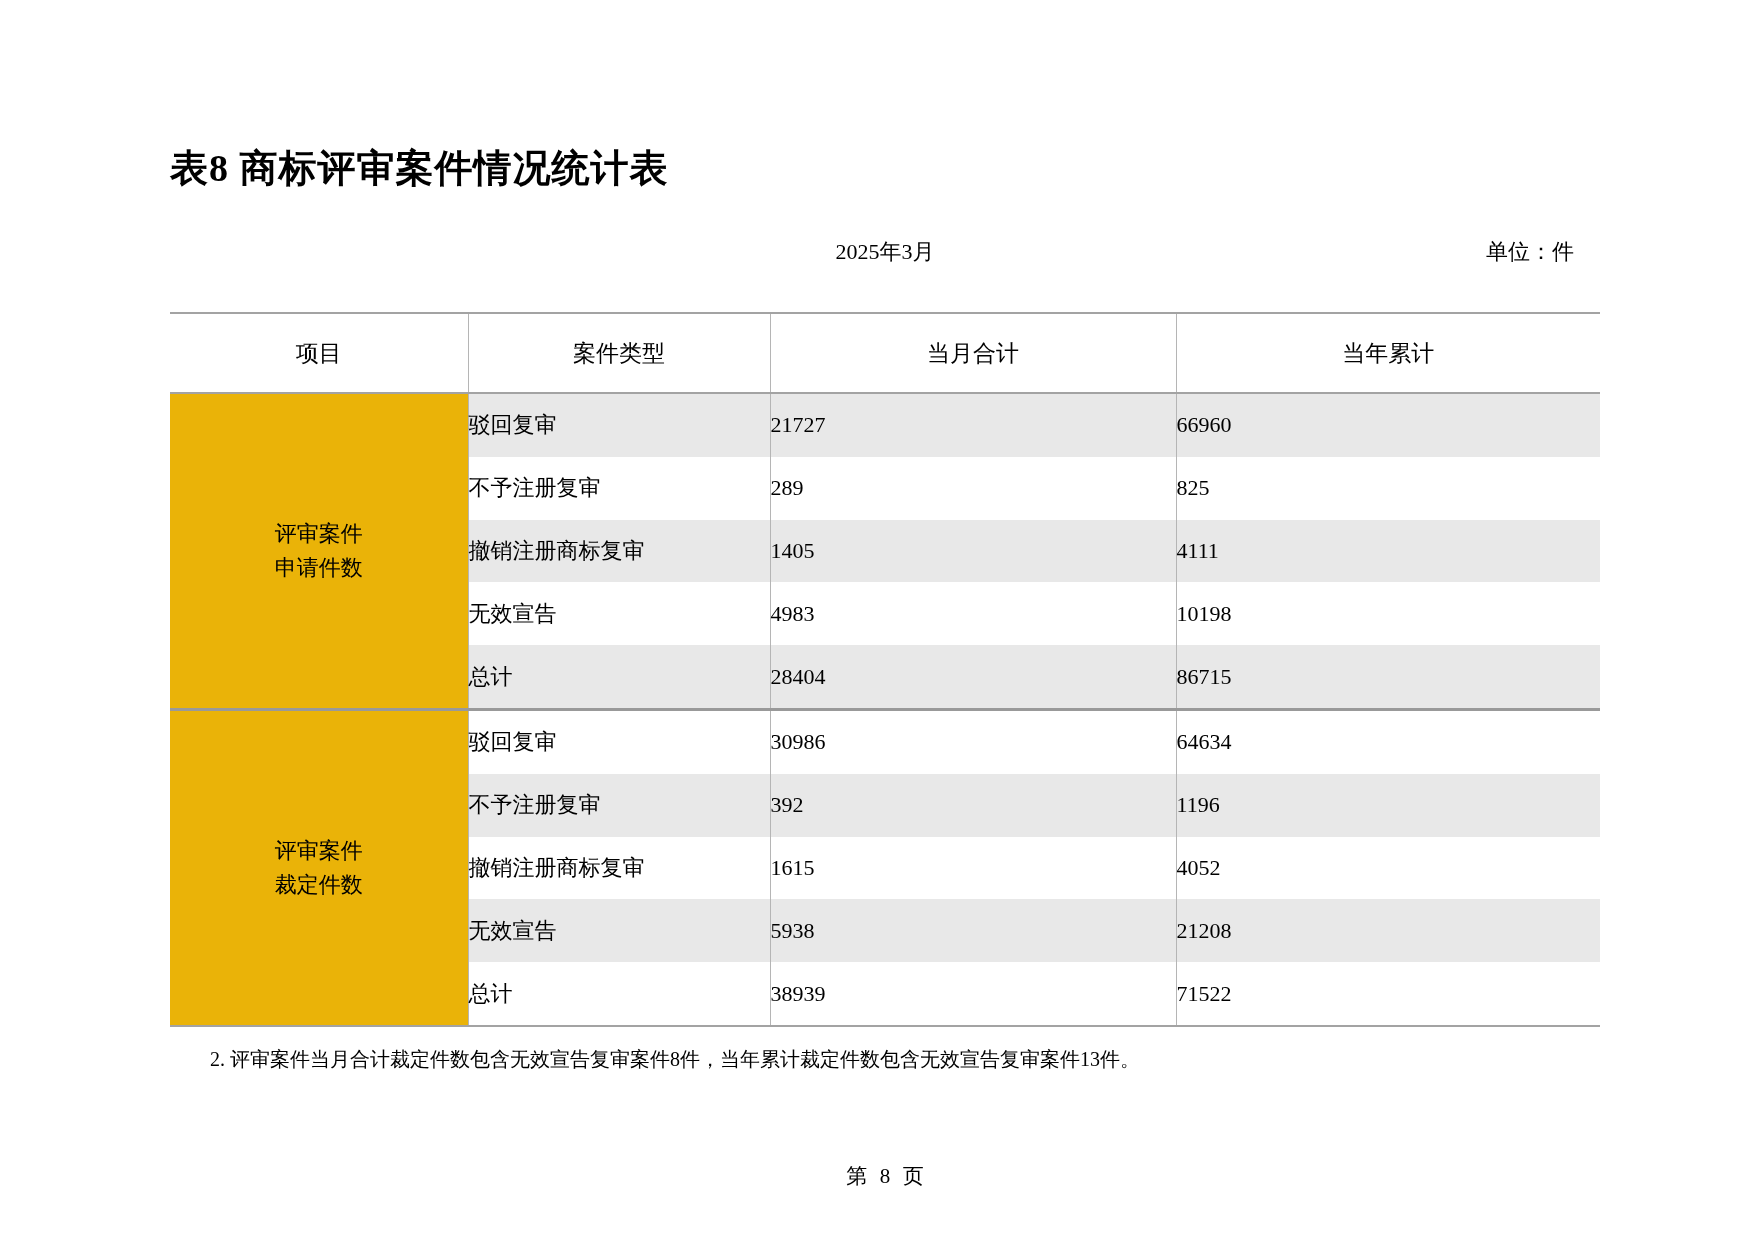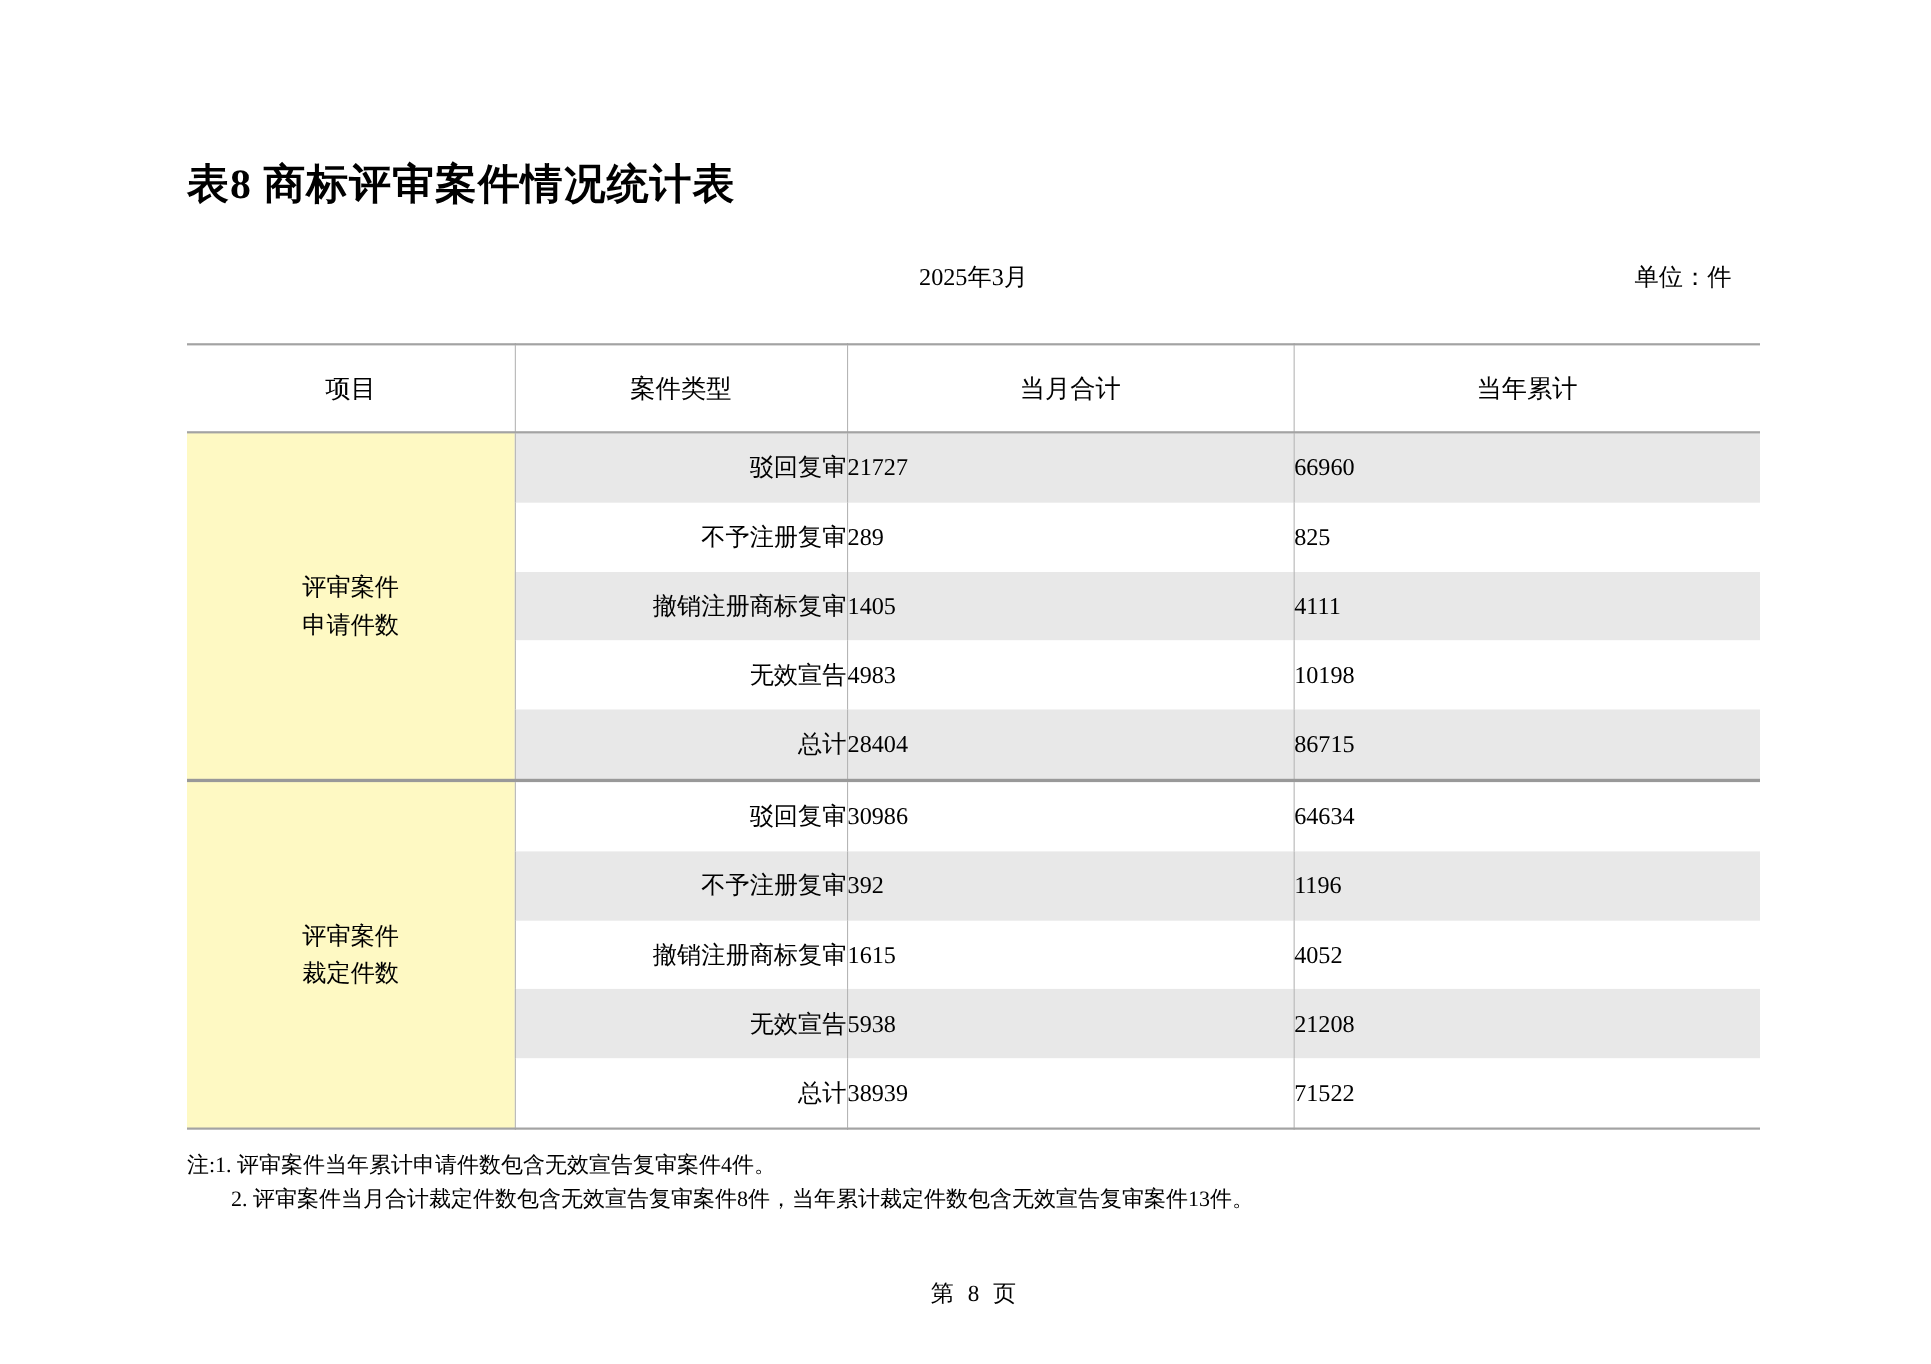--- a/index.html
+++ b/index.html
@@ -67,23 +67,23 @@
   }
   .stats-table tbody.sec-1{
     border-bottom:3px solid var(--divider);
   }
   .col-type-b, .col-month-b, .col-year-b{
     border-left:1px solid var(--vline);
   }
   .item-cell{
     text-align:center;
     line-height:34px;
-    background:#fef9c3;
+    background:#eab308;
   }
-  .type-cell{text-align:right;}
+  .type-cell{text-align:left;}
   .num-cell{text-align:left;padding-right:10px !important;}
   .sec-1 tr:nth-child(odd) td:not(.item-cell){background:var(--stripe);}
   .sec-2 tr:nth-child(even) td{background:var(--stripe);}
   .notes{
     position:absolute;
     left:170px;top:1044px;width:1300px;
     font-size:20px;line-height:31px;
   }
   .note-line-2{padding-left:40px;}
   .page-footer{
@@ -177,17 +177,16 @@
     </tr>
     <tr>
       <td class="type-cell col-type-b">总计</td>
       <td class="num-cell col-month-b">38939</td>
       <td class="num-cell col-year-b">71522</td>
     </tr>
   </tbody>
 </table>
 
 <div class="notes">
-  <div class="note-line-1">注:1. 评审案件当年累计申请件数包含无效宣告复审案件4件。</div>
   <div class="note-line-2">2. 评审案件当月合计裁定件数包含无效宣告复审案件8件，当年累计裁定件数包含无效宣告复审案件13件。</div>
 </div>
 
 <div class="page-footer">第 8 页</div>
 
 </body></html>

